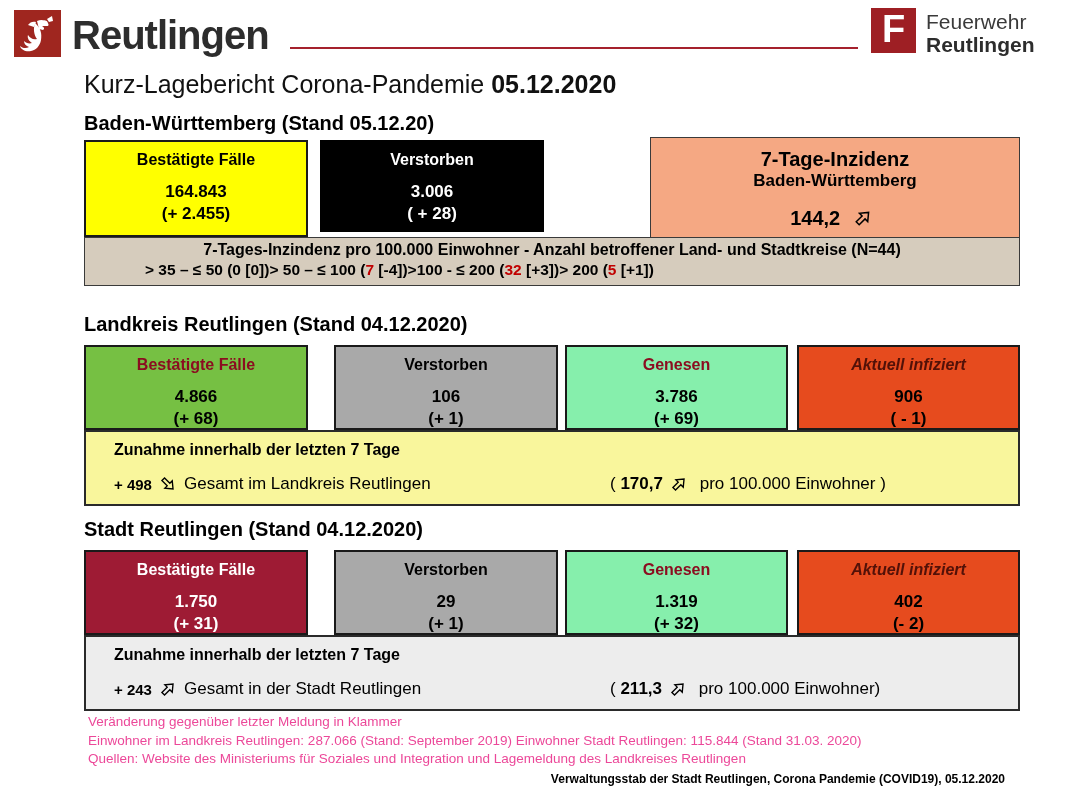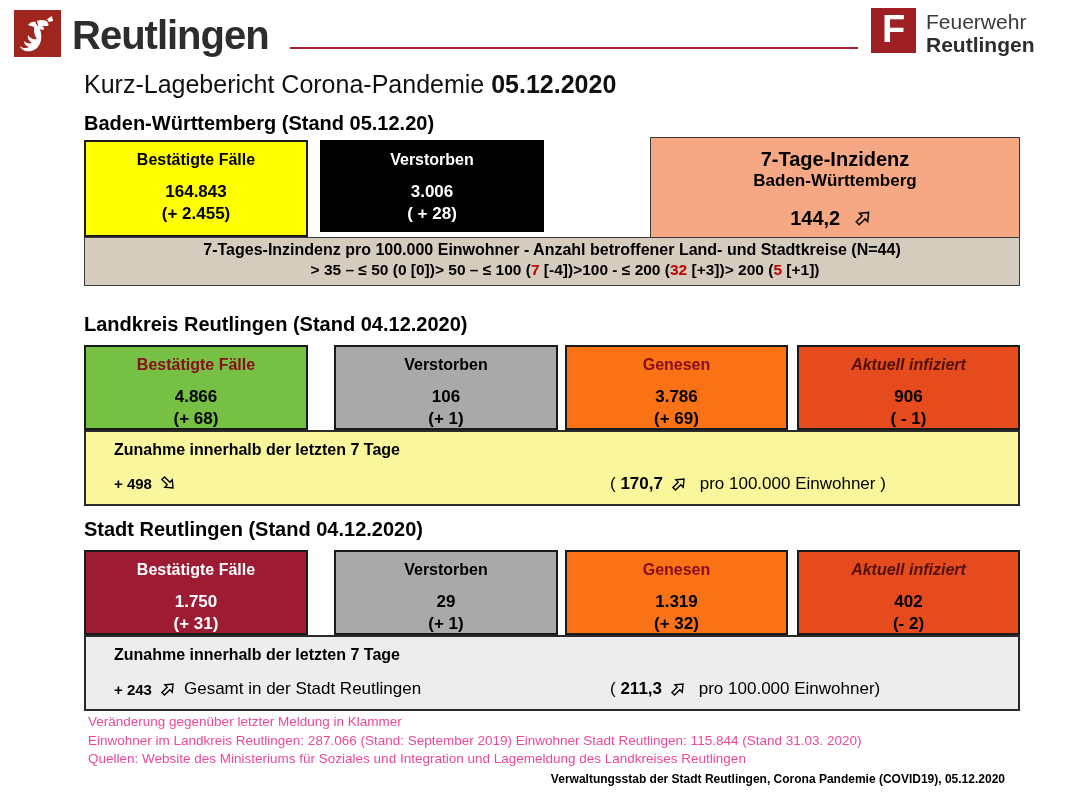--- a/index.html
+++ b/index.html
@@ -24,35 +24,35 @@
   .stat-box{position:absolute;text-align:center;border:2px solid #1a1a1a;box-sizing:border-box;}
   .stat-title{font-size:16px;font-weight:bold;padding-top:9px;}
   .stat-value{font-size:17px;font-weight:bold;margin-top:12px;line-height:1.3;}
   .stat-delta{font-size:17px;font-weight:bold;line-height:1.3;}
 
   .bg-yellow{background:#ffff00;}
   .bg-black{background:#000;color:#fff;}
   .bg-salmon{background:#f5a883;}
   .bg-green{background:#76c043;}
   .bg-gray{background:#a9a9a9;}
-  .bg-orange{background:#f97316;}
+  .bg-orange{background:#86efac;}
   .bg-redorange{background:#e64b1e;}
   .bg-maroon{background:#9e1b34;color:#fff;}
   .t-darkred{color:#8b0d20;}
   .t-darkmaroon{color:#521108;font-style:italic;}
 
   
   .inc-title{font-size:20px;font-weight:bold;padding-top:10px;}
   .inc-sub{font-size:17px;font-weight:bold;}
   .inc-val{font-size:20px;font-weight:bold;margin-top:16px;}
 
   
   .tan-bar{left:84px;top:237px;width:936px;height:49px;background:#d6ccbd;border:1px solid #3a3a3a;box-sizing:border-box;text-align:center;}
   .tan-l1{font-size:16px;font-weight:bold;margin-top:3px;}
-  .tan-l2{display:flex;justify-content:center;padding:2px 34px 0 60px;font-size:15.5px;font-weight:bold;}
+  .tan-l2{display:flex;justify-content:flex-start;padding:2px 34px 0 60px;font-size:15.5px;font-weight:bold;}
   .num-red{color:#c00000;}
 
   
   .sum-box{position:absolute;left:84px;width:936px;height:76px;border:2px solid #2a2a2a;box-sizing:border-box;}
   .sum-yellow{background:#f9f69c;}
   .sum-gray{background:#ededed;}
   .sum-title{font-size:16px;font-weight:bold;padding:9px 0 0 28px;}
   .sum-line{position:absolute;left:28px;top:42px;font-size:17px;display:flex;align-items:center;}
   .sum-line b{font-size:15px;}
   .sum-rate{position:absolute;left:524px;top:42px;font-size:17px;display:flex;align-items:center;}
@@ -150,20 +150,21 @@
   <div class="stat-delta">( - 1)</div>
 </div>
 
 <div class="sum-box sum-yellow" style="top:430px;">
   <div class="sum-title">Zunahme innerhalb der letzten 7 Tage</div>
   <div class="sum-line">
     <b>+ 498</b>
     <svg class="arrow-svg se" width="18" height="18" viewBox="0 0 24 24">
       <path d="M3 9.5 L13 9.5 L13 5 L21.5 12 L13 19 L13 14.5 L3 14.5 Z" fill="none" stroke="#000" stroke-width="1.8"></path>
     </svg>
+    <span>Gesamt im Landkreis Reutlingen</span>
   </div>
   <div class="sum-rate">
     <span>(</span>&nbsp;<b>170,7</b>
     <svg class="arrow-svg ne" width="18" height="18" viewBox="0 0 24 24">
       <path d="M3 9.5 L13 9.5 L13 5 L21.5 12 L13 19 L13 14.5 L3 14.5 Z" fill="none" stroke="#000" stroke-width="1.8"></path>
     </svg>
     &nbsp;<span>pro 100.000 Einwohner )</span>
   </div>
 </div>
 

